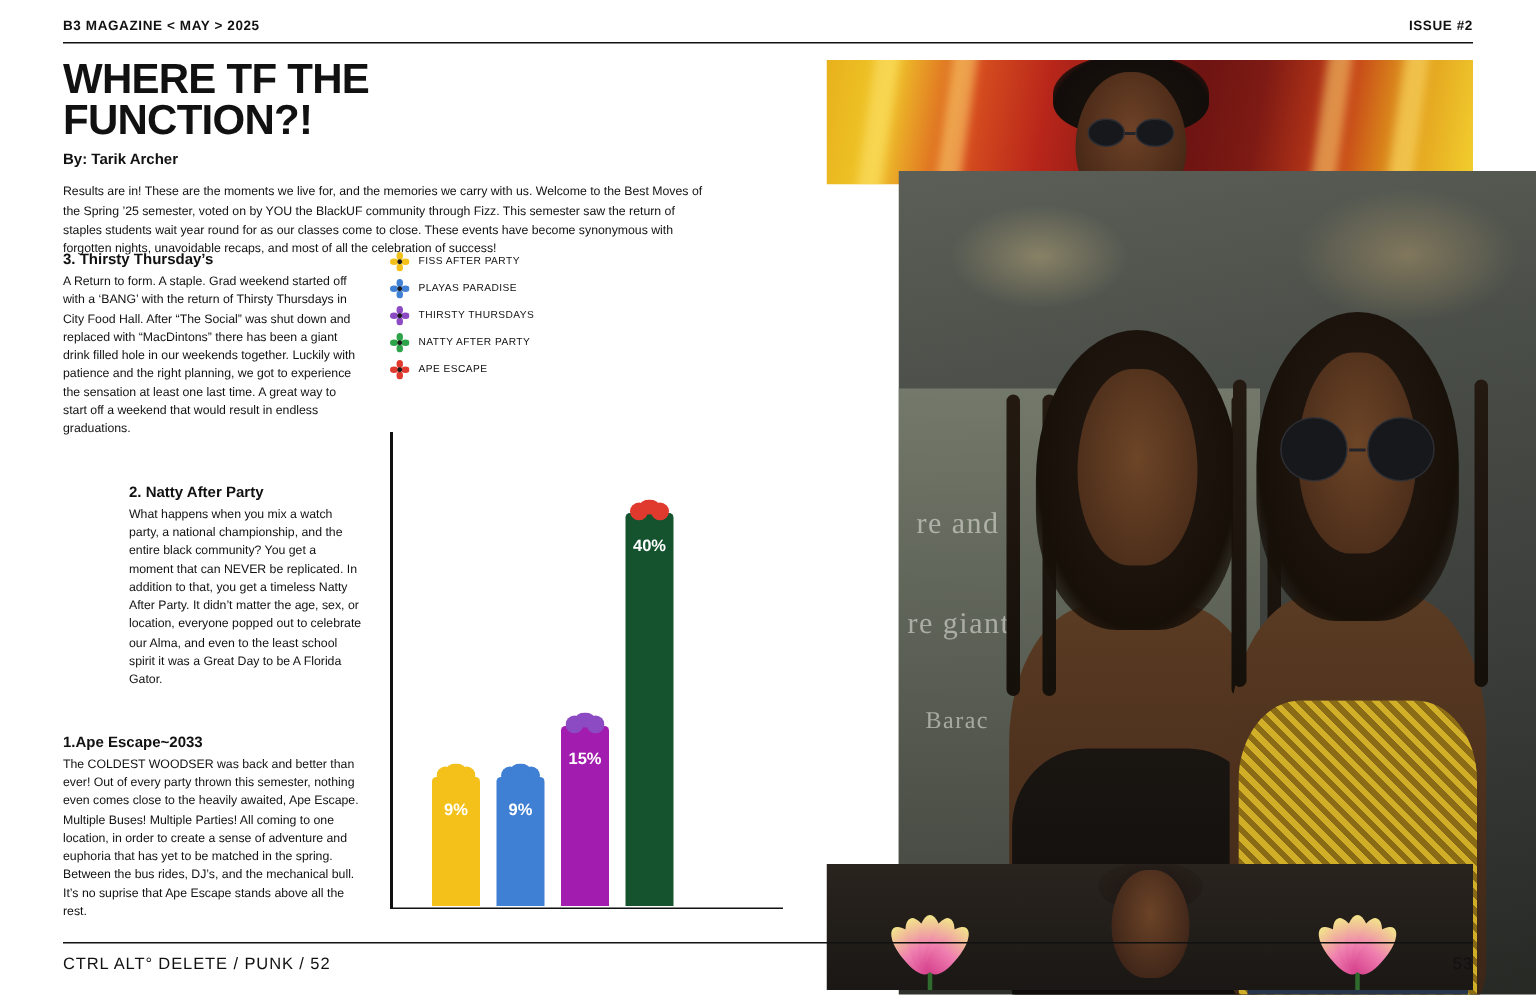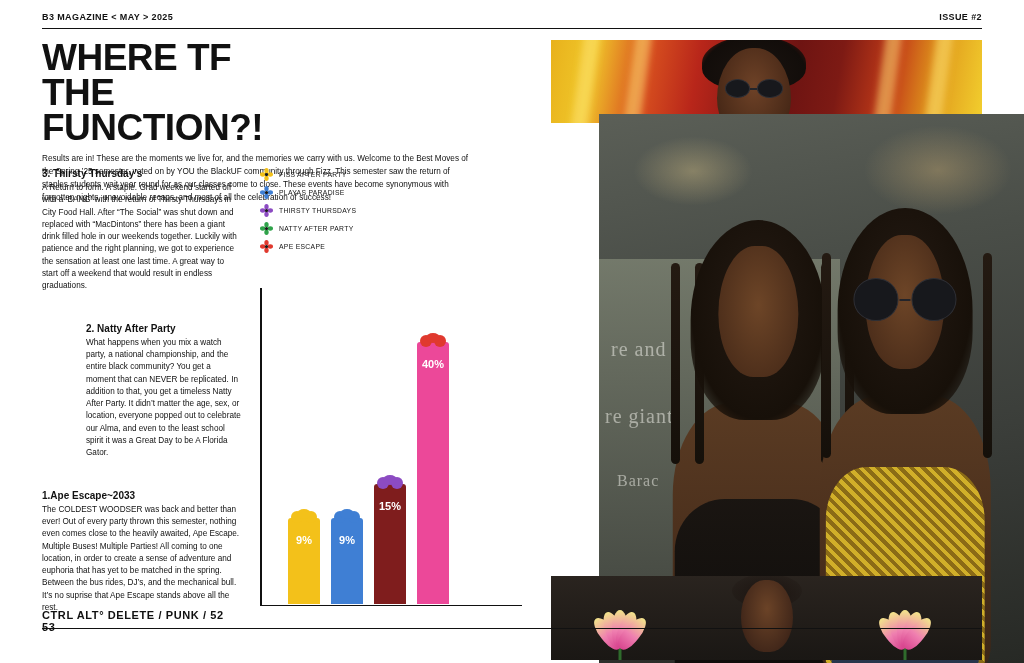--- a/index.html
+++ b/index.html
@@ -30,31 +30,30 @@
     justify-content: space-between;
     align-items: baseline;
     font-size: 9px;
     font-weight: bold;
     letter-spacing: 0.4px;
     color: #111;
   }
   
   .footer {
     position: absolute;
-    bottom: 30px;
+    bottom: 14px;
     left: 42px;
     right: 42px;
     display: flex;
     justify-content: space-between;
     align-items: baseline;
     font-size: 11px;
-    font-weight: bold;
+    font-weight: normal;
     letter-spacing: 0.6px;
     color: #111;
-    flex-direction: column;
   }
   .rule-top {
     position: absolute;
     top: 28px;
     left: 42px;
     right: 42px;
     height: 1px;
     background: #111;
   }
   .rule-bottom {
@@ -67,21 +66,21 @@
   }
 
   
   .left {
     position: absolute;
     top: 40px;
     left: 42px;
     width: 490px;
   }
   .title {
-    font-size: 37px;
+    font-size: 28px;
     line-height: 0.95;
     font-weight: bold;
     letter-spacing: -0.5px;
     margin: 0 0 8px 0;
     max-width: 270px;
   }
   .byline {
     font-size: 10px;
     font-weight: bold;
     margin: 0 0 10px 0;
@@ -485,20 +484,21 @@
 <div class="page">
 
   <div class="header">
     <span>B3 MAGAZINE &lt; MAY &gt; 2025</span>
     <span>ISSUE #2</span>
   </div>
   <div class="rule-top"></div>
 
   <div class="left">
     <h1 class="title">WHERE TF THE FUNCTION?!</h1>
+    <div class="byline">By: Tarik Archer</div>
     <p class="lede">Results are in! These are the moments we live for, and the memories we carry with us. Welcome to the Best Moves of the Spring ’25 semester, voted on by YOU the BlackUF community through Fizz. This semester saw the return of staples students wait year round for as our classes come to close. These events have become synonymous with forgotten nights, unavoidable recaps, and most of all the celebration of success!</p>
   </div>
 
   <div class="cols">
 
     <div class="col-text">
       <div class="sec s1">
         <h3>3. Thirsty Thursday’s</h3>
         <p>A Return to form. A staple. Grad weekend started off with a ‘BANG’ with the return of Thirsty Thursdays in City Food Hall. After “The Social” was shut down and replaced with “MacDintons” there has been a giant drink filled hole in our weekends together. Luckily with patience and the right planning, we got to experience the sensation at least one last time. A great way to start off a weekend that would result in endless graduations.</p>
       </div>
@@ -602,35 +602,35 @@
                   <ellipse cx="6" cy="8" rx="6" ry="6"></ellipse>
                   <ellipse cx="20" cy="8" rx="6" ry="6"></ellipse>
                   <ellipse cx="13" cy="5" rx="7" ry="5"></ellipse>
                 </g>
               </svg>
               <span class="pct">9%</span>
             </div>
           </div>
 
           <div class="bar-col">
-            <div class="bar" style="height:120px;background:#7f1d1d;">
+            <div class="bar" style="height:120px;background:#a21caf;">
               <svg class="cap" viewBox="0 0 26 14">
                 <g fill="#8c4bc2">
                   <ellipse cx="6" cy="8" rx="6" ry="6"></ellipse>
                   <ellipse cx="20" cy="8" rx="6" ry="6"></ellipse>
                   <ellipse cx="13" cy="5" rx="7" ry="5"></ellipse>
                 </g>
               </svg>
               <span class="pct">15%</span>
             </div>
           </div>
 
 
           <div class="bar-col">
-            <div class="bar" style="height:262px;background:#ec4899;">
+            <div class="bar" style="height:262px;background:#14532d;">
               <svg class="cap" viewBox="0 0 26 14">
                 <g fill="#e0392e">
                   <ellipse cx="6" cy="8" rx="6" ry="6"></ellipse>
                   <ellipse cx="20" cy="8" rx="6" ry="6"></ellipse>
                   <ellipse cx="13" cy="5" rx="7" ry="5"></ellipse>
                 </g>
               </svg>
               <span class="pct">40%</span>
             </div>
           </div>

